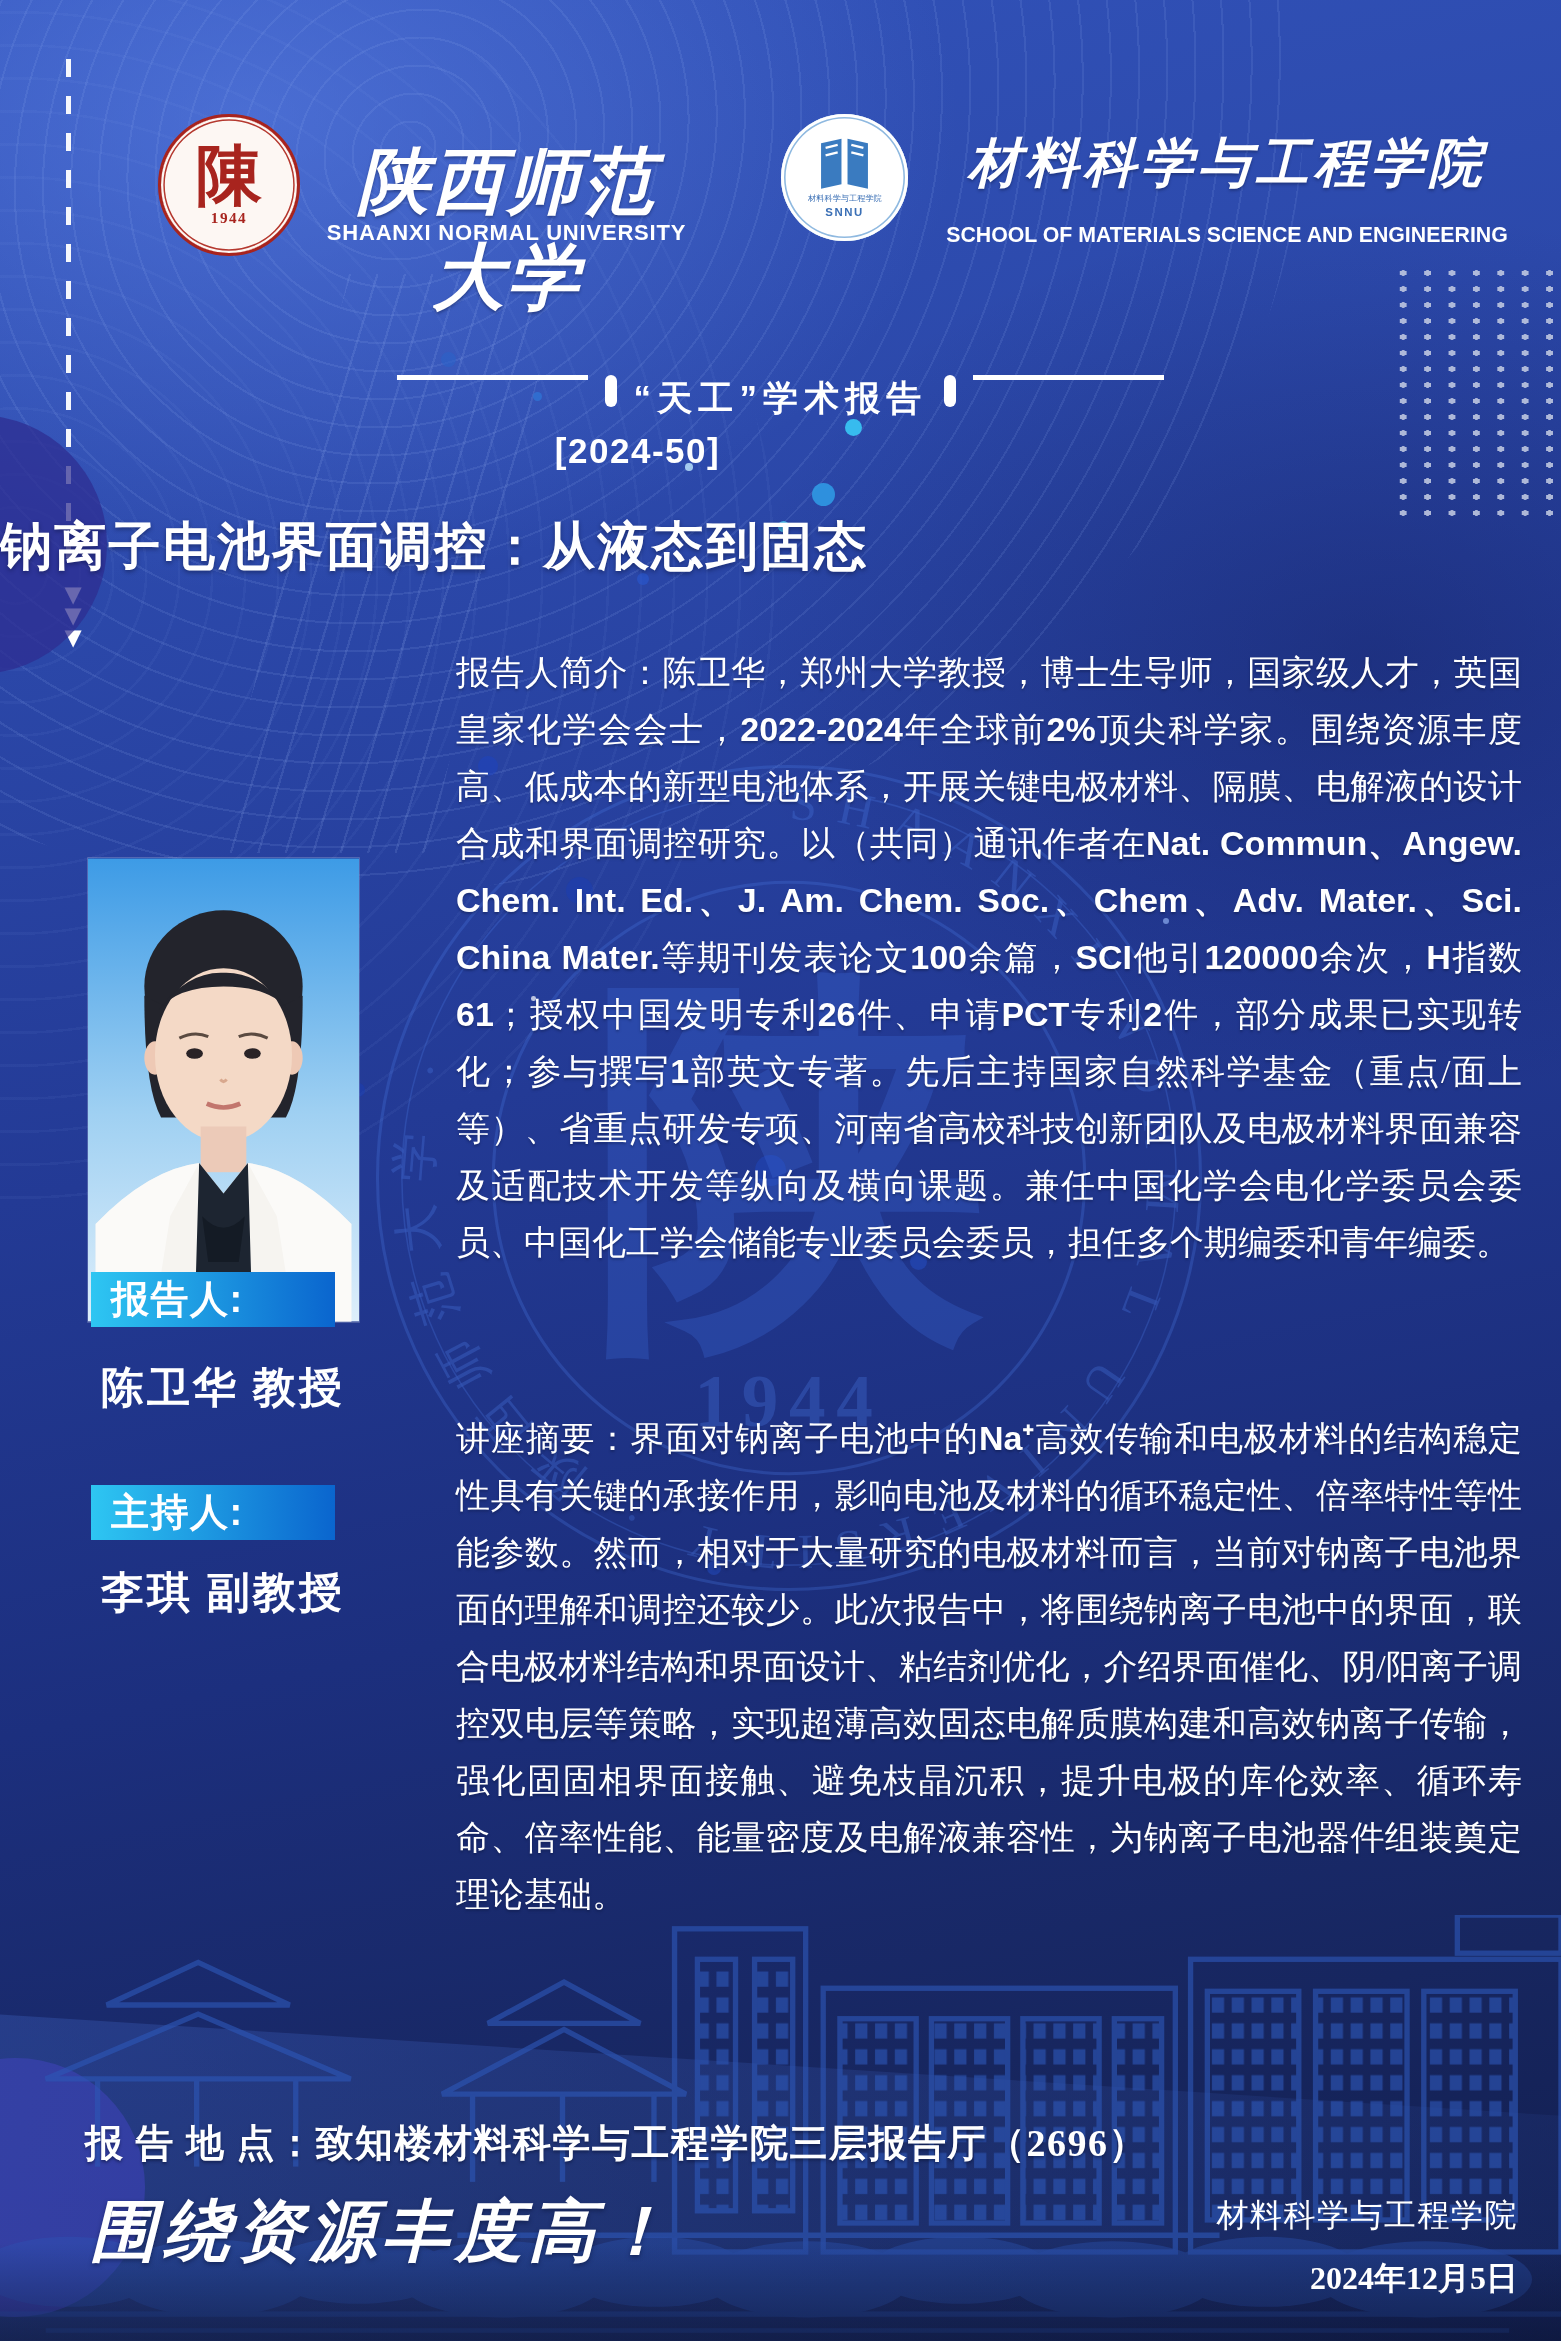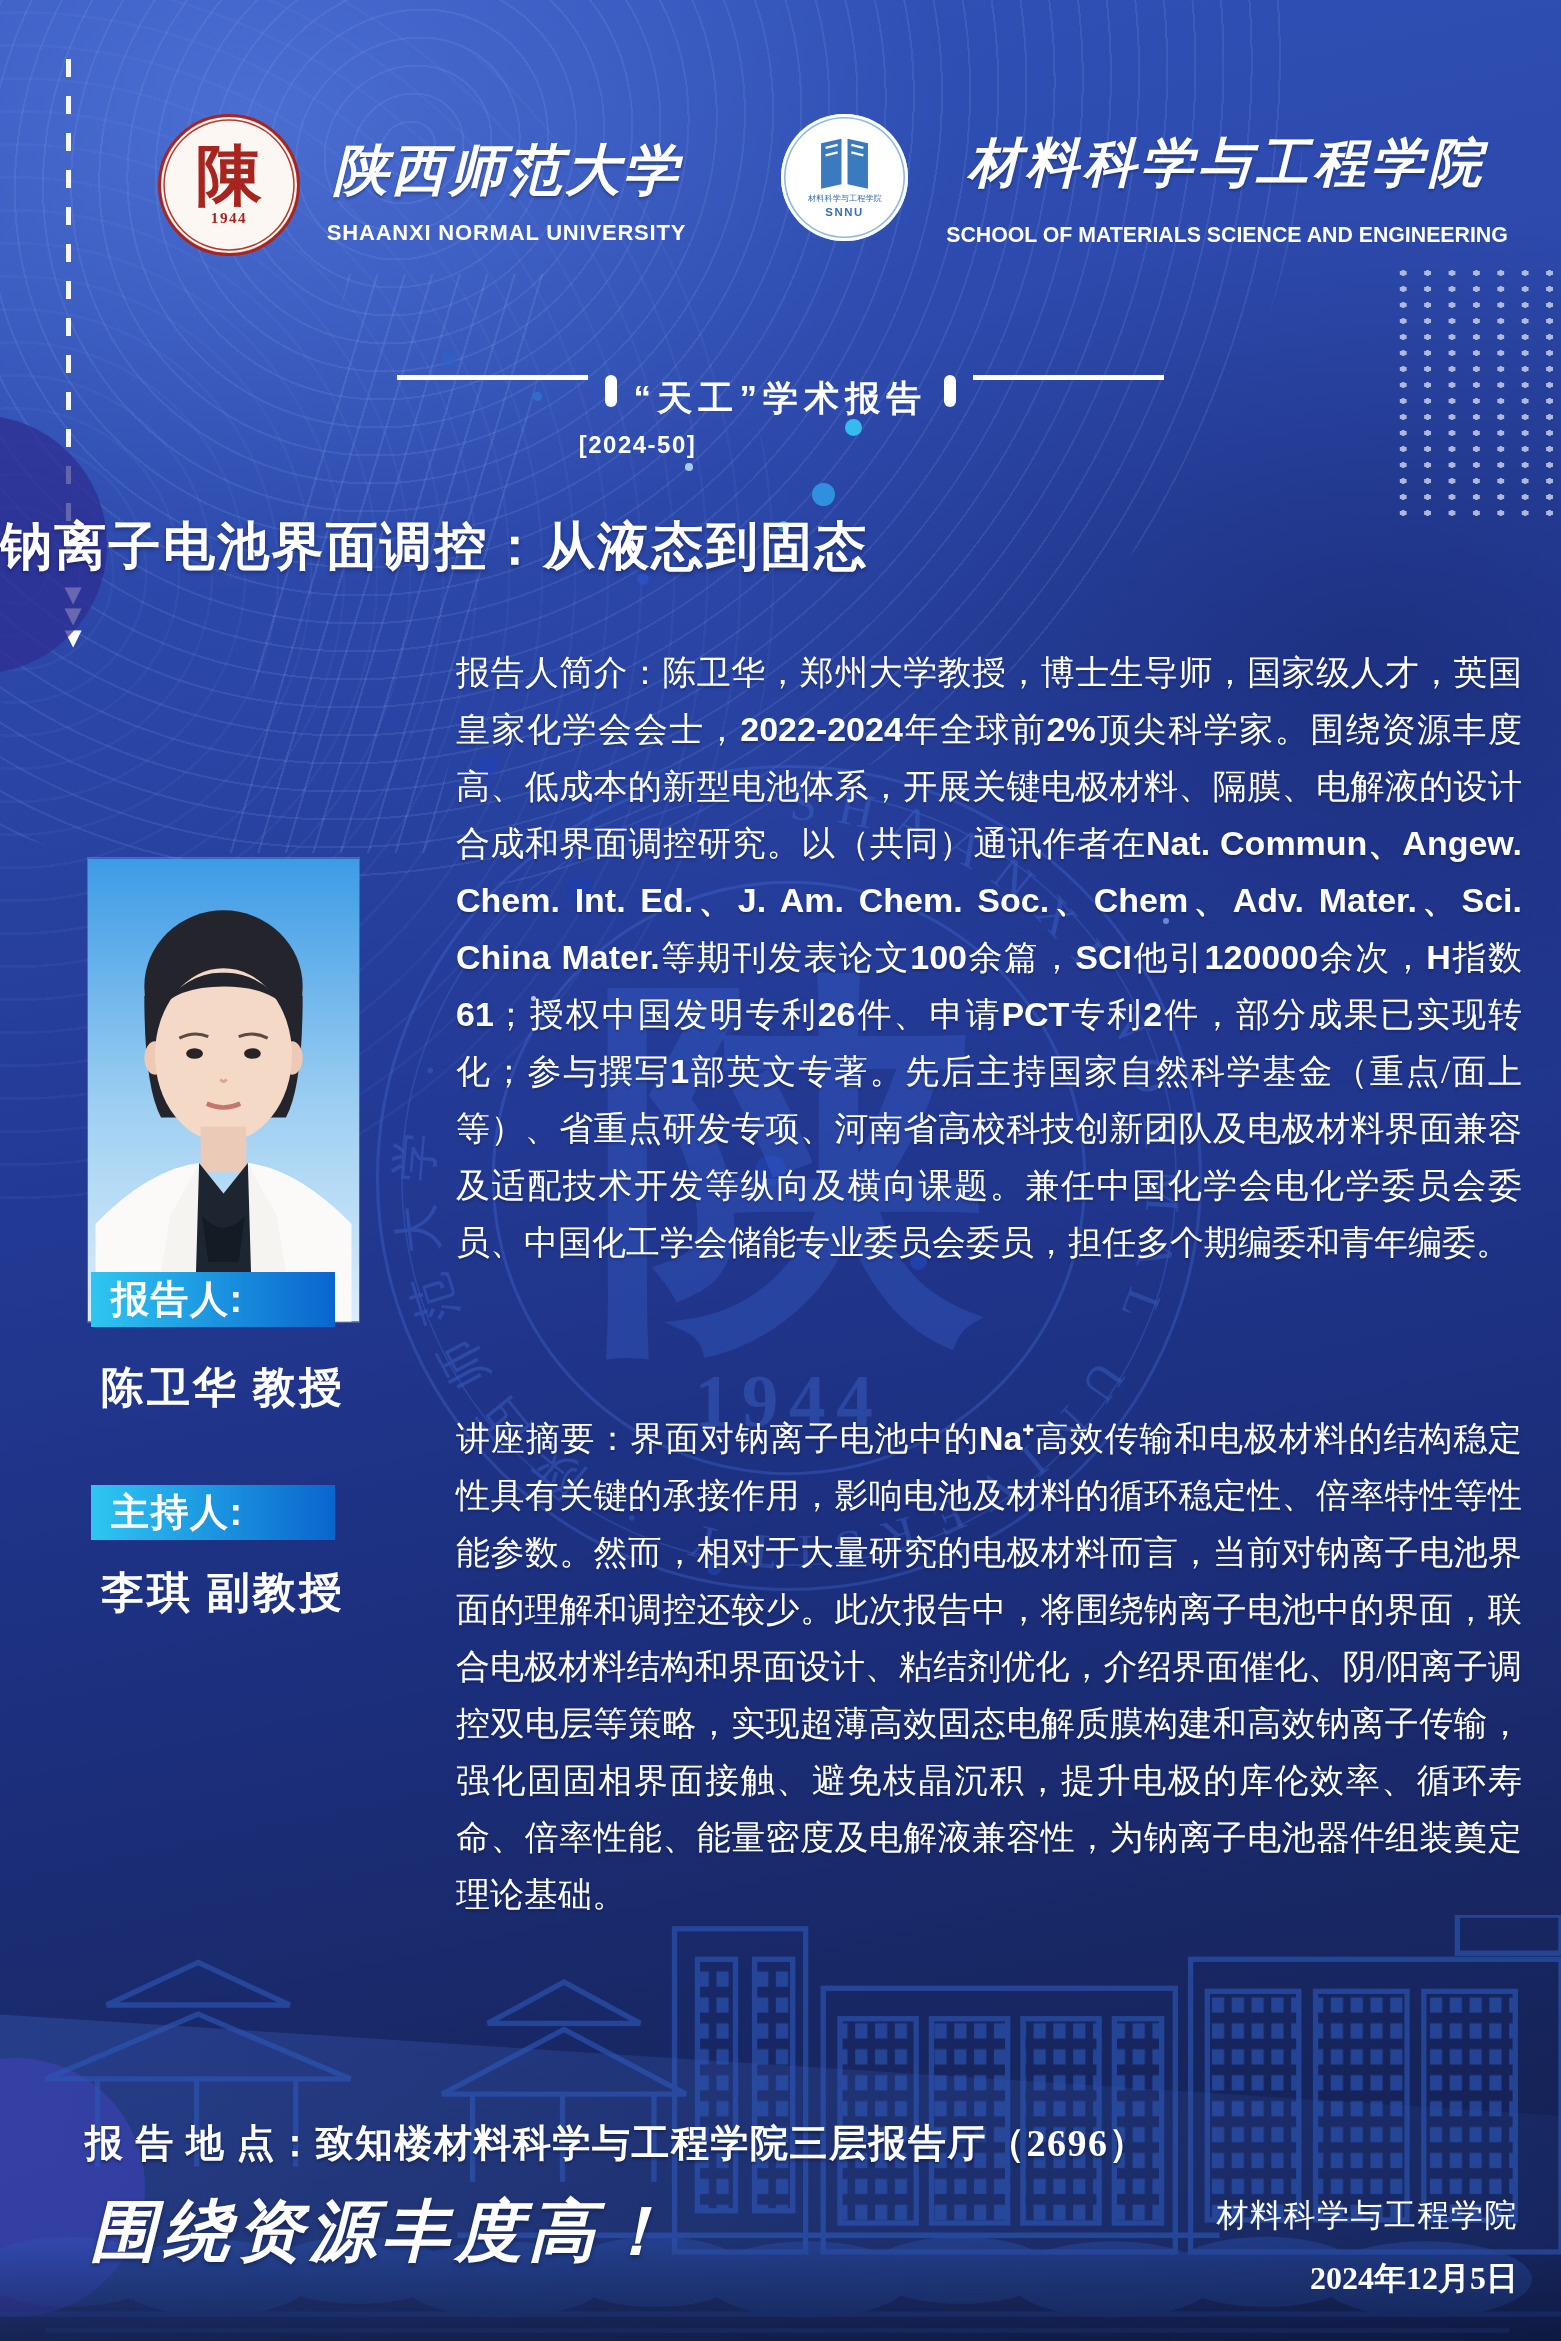--- a/index.html
+++ b/index.html
@@ -38,40 +38,40 @@
   .bottomshade{left:0;bottom:0;width:1561px;height:99px;
     background:linear-gradient(180deg, rgba(8,14,40,0), rgba(8,14,40,.5));}
   .watermark{left:347px;top:736px;width:884px;height:884px;opacity:.52;}
   .campus{left:0;top:1915px;width:1561px;height:427px;opacity:.75;}
   
   .seal{left:158px;top:114px;width:136px;height:136px;border-radius:50%;
     background:#fdf7f3;border:3.8px solid #a8241e;box-shadow:inset 0 0 0 2.3px #fdf7f3, inset 0 0 0 3.8px #b5392f;
     display:flex;flex-direction:column;align-items:center;justify-content:center;}
   .seal .ch{font-family:"Liberation Serif",serif;font-weight:700;color:#a8241e;font-size:66px;line-height:66px;}
   .seal .yr{font-family:"Liberation Serif",serif;font-weight:700;color:#a8241e;font-size:15.2px;letter-spacing:1.5px;}
-  .unizh{left:320px;top:134px;width:374px;text-align:center;font-size:55px;font-weight:700;
+  .unizh{left:320px;top:134px;width:374px;text-align:center;font-size:72px;font-weight:700;
     font-family:"Liberation Serif",serif;font-style:italic;letter-spacing:3px;text-shadow:0 1.5px 3px rgba(10,20,60,.4);}
   .unien{left:316px;top:220px;width:381px;text-align:center;font-size:22px;font-weight:700;letter-spacing:0.8px;}
   .clogo{left:781px;top:114px;width:127px;height:127px;border-radius:50%;background:#fff;
     box-shadow:inset 0 0 0 3px #fff, inset 0 0 0 4.6px #8fb9e0;
     display:flex;flex-direction:column;align-items:center;justify-content:center;}
   .clogo svg{display:block;}
   .clogo .abbr{color:#3a6fb5;font-size:11.4px;font-weight:700;letter-spacing:1.5px;margin-top:1.5px;}
   .clogo .mini{color:#3a6fb5;font-size:9.1px;transform:scale(.9);white-space:nowrap;}
   .colzh{left:926px;top:128px;width:602px;text-align:center;font-size:53px;font-weight:700;
     font-family:"Liberation Serif",serif;font-style:italic;letter-spacing:4.6px;text-shadow:0 1.5px 3px rgba(10,20,60,.4);}
   .colen{left:926px;top:223px;width:602px;text-align:center;font-size:21.3px;font-weight:700;letter-spacing:0px;}
   
   .maintitle{left:0;top:276px;width:1561px;text-align:center;font-size:78px;font-weight:700;letter-spacing:7.6px;
     text-shadow:0 2.3px 4.6px rgba(8,16,50,.45);}
   .divider{left:0;top:375px;width:1561px;display:flex;align-items:flex-start;justify-content:center;gap:17px;}
   .divider .line{width:191px;height:5.3px;background:#fff;}
   .divider .dot{width:11.4px;height:32px;background:#fff;border-radius:6.1px;}
   .divider .txt{font-size:35px;font-weight:700;letter-spacing:6.1px;}
-  .issue{left:0;top:431px;width:1275px;text-align:center;font-size:24px;font-weight:700;letter-spacing:1.5px;}
+  .issue{left:0;top:431px;width:1275px;text-align:center;font-size:35px;font-weight:700;letter-spacing:1.5px;}
   .talktitle{left:0;top:512px;width:1561px;text-align:left;font-size:52px;font-weight:700;letter-spacing:2.3px;
     text-shadow:0 2.3px 4.6px rgba(8,16,50,.45);}
   
   .photo{left:88px;top:858px;width:271px;height:464px;box-shadow:0 0 0 0.8px rgba(255,255,255,.25);}
   .badge{left:91px;width:244px;height:55px;background:linear-gradient(90deg,#2ec6f2,#0a65ce);
     display:flex;align-items:center;padding-left:20px;box-sizing:border-box;
     font-size:38px;font-weight:700;letter-spacing:1.5px;}
   .pname{left:101px;width:427px;font-family:"Liberation Serif",serif;font-weight:700;font-size:43px;letter-spacing:3px;}
   
   .rich{left:456px;width:1066px;font-size:34px;line-height:57px;text-align:justify;

